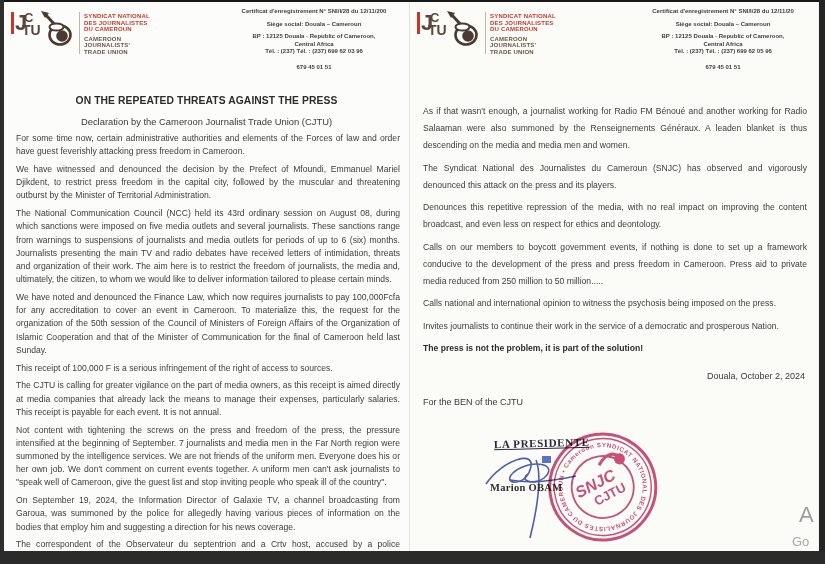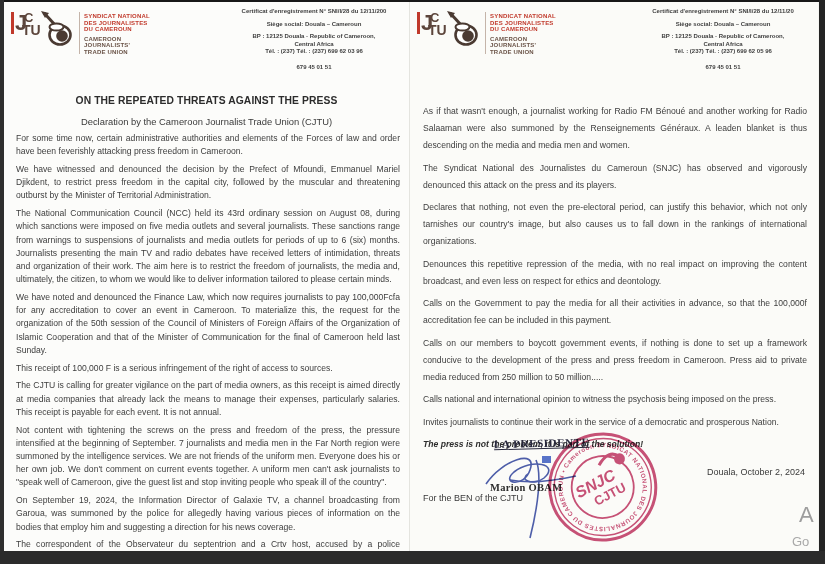--- a/index.html
+++ b/index.html
@@ -41,21 +41,21 @@
 
   
   .doc-title { position:absolute; top:93px; left:0; right:0; text-align:center; font-size:10.3px; font-weight:bold; color:#2c2c2c; letter-spacing:.1px; }
   .doc-subtitle { position:absolute; top:114px; left:0; right:0; text-align:center; font-size:9.4px; color:#3a3a3a; }
   .body-left { position:absolute; top:130px; left:12px; width:384px; font-size:8.6px; line-height:13.2px; color:#3d3d3d; text-align:justify; }
   .body-left p { margin:0 0 4.6px 0; }
 
   
   .body-right { position:absolute; top:101px; left:13px; width:384px; font-size:8.6px; line-height:17px; color:#3d3d3d; text-align:justify; }
   .body-right p { margin:0 0 5.5px 0; }
-  .slogan { font-weight:bold; font-style:italic; color:#2d2d2d; text-align:left; margin-top:1px; }
+  .slogan { font-weight:bold; color:#2d2d2d; text-align:left; margin-top:1px; }
   .dateline { text-align:right; margin-top:11px; padding-right:2px; font-size:9px; color:#3a3a3a; }
   .attribution { text-align:left; margin-top:9px; font-size:9px; color:#3a3a3a; }
 
   
   .sig-block { position:absolute; left:70px; top:426px; width:270px; height:122px; }
   .sig-title { position:absolute; left:14px; top:9px; font-family:"Liberation Serif", serif; font-weight:bold; font-size:11px; letter-spacing:.6px; color:#28283d; text-decoration:underline; transform:rotate(-1.5deg); }
   .sig-scribble { position:absolute; left:0; top:12px; }
   .sig-name { position:absolute; left:10px; top:54px; font-family:"Liberation Serif", serif; font-weight:bold; font-size:10.5px; color:#2e2e2e; letter-spacing:.3px; }
   .stamp { position:absolute; left:66px; top:2px; mix-blend-mode:multiply; opacity:.88; transform:rotate(-8deg); }
 
@@ -106,21 +106,21 @@
         <div class="bp-line2">Central Africa</div>
         <div class="tel-line">Tél. : (237) Tél. : (237) 699 62 03 96</div>
         <div class="tel2-line">679 45 01 51</div>
       </div>
     </div>
 
     <div class="doc-title">ON THE REPEATED THREATS AGAINST THE PRESS</div>
     <div class="doc-subtitle">Declaration by the Cameroon Journalist Trade Union (CJTU)</div>
 
     <div class="body-left">
-      <p>For some time now, certain administrative authorities and elements of the Forces of law and order have been feverishly attacking press freedom in Cameroon.</p>
+      <p>For some time now, certain administrative authorities and elements of the Forces of law and order have guest feverishly attacking press freedom in Cameroon.</p>
       <p>We have witnessed and denounced the decision by the Prefect of Mfoundi, Emmanuel Mariel Djikdent, to restrict press freedom in the capital city, followed by the muscular and threatening outburst by the Minister of Territorial Administration.</p>
       <p>The National Communication Council (NCC) held its 43rd ordinary session on August 08, during which sanctions were imposed on five media outlets and several journalists. These sanctions range from warnings to suspensions of journalists and media outlets for periods of up to 6 (six) months. Journalists presenting the main TV and radio debates have received letters of intimidation, threats and organization of their work. The aim here is to restrict the freedom of journalists, the media and, ultimately, the citizen, to whom we would like to deliver information tailored to please certain minds.</p>
       <p>We have noted and denounced the Finance Law, which now requires journalists to pay 100,000Fcfa for any accreditation to cover an event in Cameroon. To materialize this, the request for the organization of the 50th session of the Council of Ministers of Foreign Affairs of the Organization of Islamic Cooperation and that of the Minister of Communication for the final of Cameroon held last Sunday.</p>
       <p>This receipt of 100,000 F is a serious infringement of the right of access to sources.</p>
       <p>The CJTU is calling for greater vigilance on the part of media owners, as this receipt is aimed directly at media companies that already lack the means to manage their expenses, particularly salaries. This receipt is payable for each event. It is not annual.</p>
       <p>Not content with tightening the screws on the press and freedom of the press, the pressure intensified at the beginning of September.  7 journalists and media men in the Far North region were summoned by the intelligence services. We are not friends of the uniform men. Everyone does his or her own job. We don't comment on current events together. A uniform men can't ask journalists to "speak well of Cameroon, give the guest list and stop inviting people who speak ill of the country".</p>
       <p>On September 19, 2024, the Information Director of Galaxie TV, a channel broadcasting from Garoua, was summoned by the police for allegedly having various pieces of information on the bodies that employ him and suggesting a direction for his news coverage.</p>
       <p>The correspondent of the Observateur du septentrion and a Crtv host, accused by a police commissioner of being the moderators of a certain forum called, dénonciateurs de Yagoua, are</p>
     </div>
   </div>
@@ -162,23 +162,21 @@
         <div class="bp-line">BP : 12125 Douala - Republic of Cameroon,</div>
         <div class="bp-line2">Central Africa</div>
         <div class="tel-line">Tél. : (237) Tél. : (237) 699 62 05 96</div>
         <div class="tel2-line">679 45 01 51</div>
       </div>
     </div>
 
     <div class="body-right">
       <p>As if that wasn't enough, a journalist working for Radio FM Bénoué and another working for Radio Salaaman were also summoned by the Renseignements Généraux. A leaden blanket is thus descending on the media and media men and women.</p>
       <p>The Syndicat National des Journalistes du Cameroun (SNJC) has observed and vigorously denounced this attack on the press and its players.</p>
-      <p>Declares that nothing, not even the pre-electoral period, can justify this behavior, which not only tarnishes our country's image, but also causes us to fall down in the rankings of international organizations.</p>
       <p>Denounces this repetitive repression of the media, with no real impact on improving the content broadcast, and even less on respect for ethics and deontology.</p>
-      <p>Calls on the Government to pay the media for all their activities in advance, so that the 100,000f accreditation fee can be included in this payment.</p>
       <p>Calls on our members to boycott government events, if nothing is done to set up a framework conducive to the development of the press and press freedom in Cameroon. Press aid to private media reduced from 250 million to 50 million.....</p>
       <p>Calls national and international opinion to witness the psychosis being imposed on the press.</p>
       <p>Invites journalists to continue their work in the service of a democratic and prosperous Nation.</p>
       <p class="slogan">The press is not the problem, it is part of the solution!</p>
       <div class="dateline">Douala, October 2, 2024</div>
       <div class="attribution">For the BEN of the CJTU</div>
     </div>
 
     <div class="sig-block">
       <div class="sig-title">LA PRESIDENTE</div>

